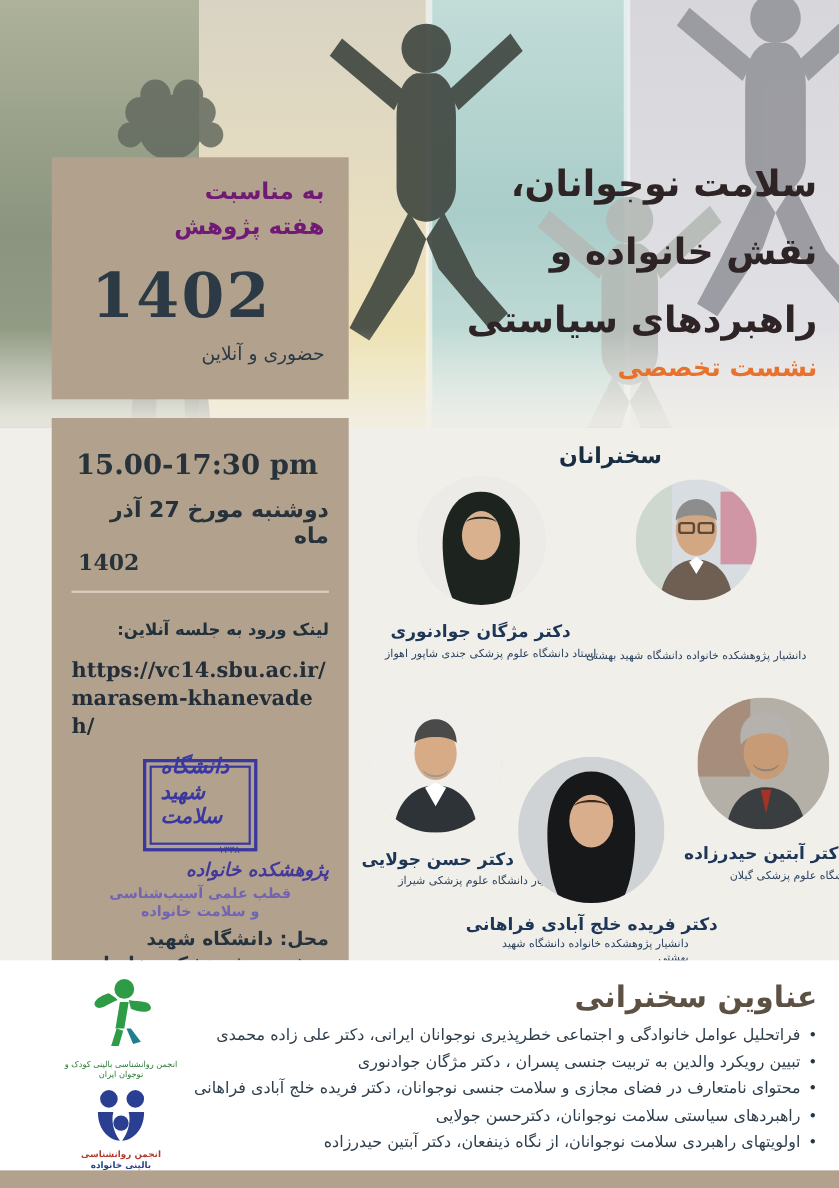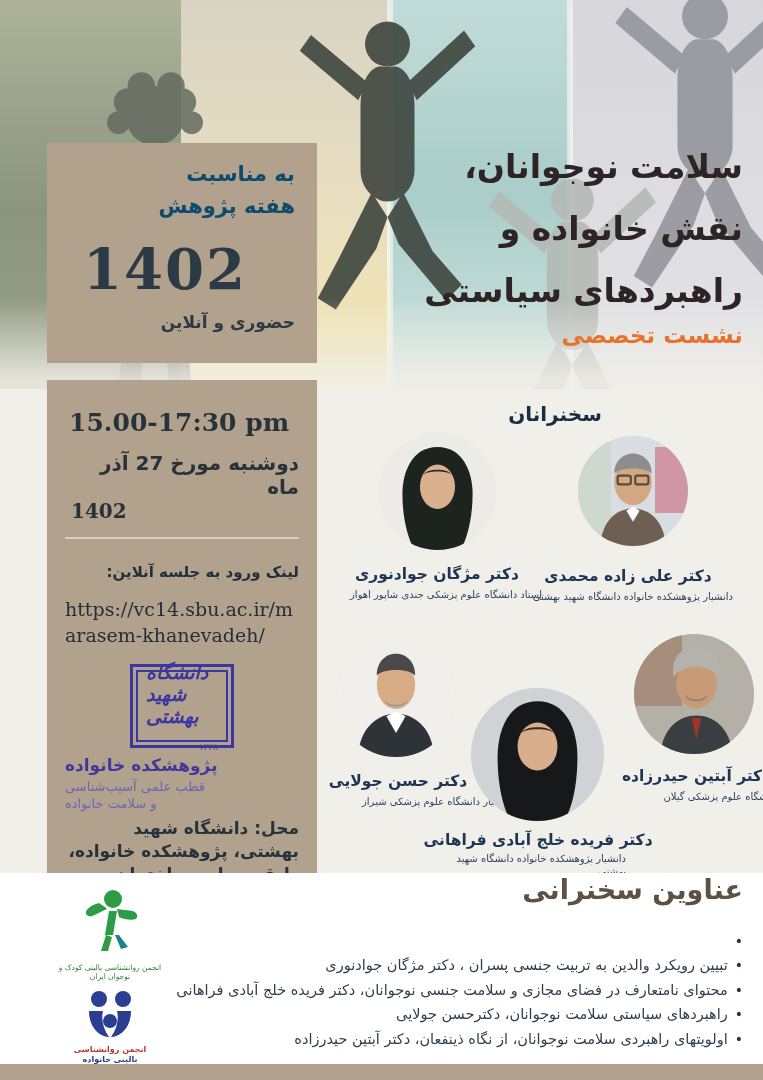--- a/index.html
+++ b/index.html
@@ -19,55 +19,55 @@
   .photo-fade{position:absolute;left:0;bottom:0;width:100%;height:90px;
     background:linear-gradient(180deg,rgba(241,239,233,0) 0%,rgba(241,239,233,.85) 90%);}
   .sil{position:absolute;}
   
   .title-block{position:absolute;top:136px;right:20px;text-align:right;direction:rtl;}
   .title-line{font-size:33px;font-weight:bold;color:#2e2426;line-height:62px;white-space:nowrap;}
   .session-type{font-size:23px;font-weight:bold;color:#e8722c;}
   
   .sidebox{position:absolute;left:47px;width:270px;background:#b2a28d;box-sizing:border-box;}
   .box1{top:143px;height:220px;padding:16px 22px;}
-  .occasion{direction:rtl;text-align:right;font-size:21px;font-weight:bold;color:#0c4a6e;line-height:1.5;}
+  .occasion{direction:rtl;text-align:right;font-size:21px;font-weight:bold;color:#701a75;line-height:1.5;}
   .year{font-family:"DejaVu Serif","Liberation Serif",serif;font-size:56px;font-weight:bold;
         color:#2b3a44;margin:14px 0 0 0;padding-left:14px;text-align:left;letter-spacing:2px;}
-  .mode{direction:rtl;text-align:right;font-size:17px;font-weight:bold;color:#2b3a44;margin-top:10px;}
+  .mode{direction:rtl;text-align:right;font-size:17px;font-weight:normal;color:#2b3a44;margin-top:10px;}
   .box2{top:380px;height:493px;padding:14px 18px;}
   .time{font-family:"DejaVu Serif","Liberation Serif",serif;font-size:25px;font-weight:bold;
         color:#28323a;margin:14px 0 0 4px;}
   .date1{direction:rtl;text-align:right;font-size:20px;font-weight:bold;color:#28323a;margin-top:14px;}
   .date2{font-family:"DejaVu Serif","Liberation Serif",serif;font-size:20px;font-weight:bold;color:#28323a;text-align:left;margin-left:6px;}
   .divider{border:none;border-top:2px solid #d9cfc0;margin:14px 0 0 0;}
   .link-label{direction:rtl;text-align:right;font-size:15px;font-weight:bold;color:#20303c;margin-top:24px;}
-  .url{font-family:"DejaVu Serif","Liberation Serif",serif;font-size:19px;font-weight:normal;
+  .url{font-family:"DejaVu Serif","Liberation Serif",serif;font-size:19px;font-weight:bold;
        color:#232e38;margin-top:16px;word-break:break-all;line-height:1.35;}
   .sbu-logo{width:104px;height:84px;margin:16px auto 0 auto;border:3px solid #3a38a0;
             box-sizing:border-box;padding:3px;}
   .sbu-inner{width:100%;height:100%;border:2px solid #3a38a0;box-sizing:border-box;
              display:flex;flex-direction:column;justify-content:center;align-items:flex-end;
              padding:2px 8px;direction:rtl;}
   .sbu-word{font-size:19px;font-weight:bold;color:#3a38a0;line-height:1.18;font-style:italic;}
   .sbu-year{font-size:9px;color:#3a38a0;align-self:flex-start;margin-top:14px;}
-  .institute{text-align:left;font-size:17px;font-weight:bold;color:#43399b;margin-top:7px;direction:rtl;}
-  .hub{text-align:left;font-size:13px;color:#7164b2;margin-top:4px;direction:rtl;font-weight:normal;}
+  .institute{text-align:right;font-size:17px;font-weight:bold;color:#43399b;margin-top:7px;direction:rtl;font-style:italic;}
+  .hub{text-align:center;font-size:13px;color:#7164b2;margin-top:4px;direction:rtl;font-weight:bold;}
   .location{direction:rtl;text-align:right;font-size:17px;font-weight:bold;color:#24333d;
             line-height:1.35;margin-top:6px;}
   
   .speakers-heading{position:absolute;left:455px;top:402px;width:200px;text-align:center;
                     font-size:20px;font-weight:bold;color:#182c42;direction:rtl;}
   .pcircle{position:absolute;border-radius:50%;overflow:hidden;background:#e7e5e1;}
   .pcircle svg{display:block;width:100%;height:100%;}
   .sname{position:absolute;text-align:center;font-size:15.5px;font-weight:bold;color:#1d3556;direction:rtl;}
   .saff{position:absolute;text-align:right;font-size:10px;color:#2c4360;direction:rtl;line-height:1.32;}
   .srole{position:absolute;text-align:center;font-size:15px;font-weight:bold;color:#1d3556;direction:rtl;}
   
   .bottom{position:absolute;top:873px;left:0;width:763px;height:191px;background:#ffffff;}
-  .topics-heading{position:absolute;top:1px;right:20px;font-size:27px;font-weight:bold;
+  .topics-heading{position:absolute;top:18px;right:20px;font-size:27px;font-weight:bold;
                   color:#5d5144;direction:rtl;}
   .topics{position:absolute;top:59px;right:20px;width:600px;direction:rtl;}
   .topic{display:flex;align-items:flex-start;font-size:14.5px;color:#2e3e4b;margin-bottom:6px;line-height:1.28;}
   .topic .dot{color:#223646;margin-left:7px;font-size:14px;line-height:1.3;}
   .assoc1{position:absolute;top:16px;left:55px;width:110px;text-align:center;}
   .assoc1-label{font-size:7.5px;color:#2e7d3a;margin-top:6px;direction:rtl;}
   .assoc2{position:absolute;top:116px;left:55px;width:110px;text-align:center;}
   .assoc2-l1{font-size:8px;font-weight:bold;color:#b23a2e;direction:rtl;line-height:1.2;}
   .assoc2-l2{font-size:8px;font-weight:bold;color:#27408b;direction:rtl;line-height:1.2;}
   .footer-bar{position:absolute;top:1064px;left:0;width:763px;height:16px;background:#b2a28d;}
@@ -148,21 +148,21 @@
     <div class="date1">دوشنبه مورخ 27 آذر ماه</div>
     <div class="date2">1402</div>
     <hr class="divider">
     <div class="link-label">لینک ورود به جلسه آنلاین:</div>
     <div class="url">https://vc14.sbu.ac.ir/marasem-khanevadeh/</div>
 
     <div class="sbu-logo">
       <div class="sbu-inner">
         <span class="sbu-word">دانشگاه</span>
         <span class="sbu-word">شهید</span>
-        <span class="sbu-word">بهشتی</span>
+        <span class="sbu-word">سلامت</span>
         <span class="sbu-year">۱۳۳۸</span>
       </div>
     </div>
     <div class="institute">پژوهشکده خانواده</div>
     <div class="hub">قطب علمی آسیب‌شناسی</div>
     <div class="hub" style="margin-top:2px">و سلامت خانواده</div>
     <div class="location">محل: دانشگاه شهید بهشتی، پژوهشکده خانواده، طبقه چهارم ساختمان شهدای دانشگاه، سالن جلسات</div>
   </div>
 
   <div class="speakers-heading">سخنرانان</div>
@@ -184,21 +184,20 @@
       <rect x="0" y="0" width="30" height="100" fill="#cfd8cf"></rect>
         <rect x="70" y="10" width="30" height="60" fill="#c9506a" opacity=".5"></rect>
       <ellipse cx="50" cy="42" rx="17" ry="21" fill="#d2a781"></ellipse>
       <path d="M33,34 C33,22 42,16 50,16 C58,16 67,22 67,34 C62,28 38,28 33,34 Z" fill="#8d8d8d"></path>
       <rect x="36" y="36" width="12" height="8" rx="2" fill="none" stroke="#5b4a3a" stroke-width="2"></rect>
       <rect x="52" y="36" width="12" height="8" rx="2" fill="none" stroke="#5b4a3a" stroke-width="2"></rect>
       <path d="M20,100 C22,76 36,66 50,66 C64,66 78,76 80,100 Z" fill="#6e5f52"></path>
       <path d="M44,68 L50,78 L56,68 L50,64 Z" fill="#fff"></path>
     </svg>
   </div>
-  <div class="sname" style="left:513px;top:567px;width:230px">دکتر علی زاده محمدی</div>
   <div class="saff" style="left:523px;top:590px;width:210px">دانشیار  پژوهشکده خانواده دانشگاه شهید بهشتی</div>
 
   <div class="pcircle" style="left:336px;top:637px;width:120px;height:120px">
     <svg viewBox="0 0 100 100">
         <rect width="100" height="100" fill="#f0efec"></rect>
       <ellipse cx="50" cy="40" rx="16" ry="20" fill="#d7ab85"></ellipse>
       <path d="M34,32 C34,20 42,14 50,14 C58,14 66,20 66,32 C60,26 40,26 34,32 Z" fill="#4a4a4a"></path>
       <path d="M40,52 C44,58 56,58 60,52 C58,60 42,60 40,52 Z" fill="#9a9a9a"></path>
       <path d="M18,100 C20,74 36,64 50,64 C64,64 80,74 82,100 Z" fill="#2e3338"></path>
       <path d="M42,66 L50,80 L58,66 L50,62 Z" fill="#fff"></path>
@@ -231,20 +230,21 @@
     </svg>
   </div>
   <div class="sname" style="left:586px;top:767px;width:220px">دکتر آبتین حیدرزاده</div>
   <div class="saff" style="left:581px;top:790px;width:230px">دانشیار دانشگاه علوم پزشکی گیلان</div>
 
   <div class="bottom">
     <div class="topics-heading">عناوین سخنرانی</div>
     <div class="topics">
       <div class="topic">
           <span class="dot">•</span>
+          <span>فراتحلیل عوامل خانوادگی و اجتماعی خطرپذیری نوجوانان ایرانی، دکتر علی زاده محمدی</span>
         </div>
       <div class="topic">
           <span class="dot">•</span>
           <span>تبیین رویکرد والدین به تربیت جنسی پسران ، دکتر مژگان جوادنوری</span>
         </div>
       <div class="topic">
           <span class="dot">•</span>
           <span>محتوای نامتعارف در فضای مجازی و سلامت جنسی نوجوانان، دکتر فریده خلج آبادی فراهانی</span>
         </div>
       <div class="topic">

